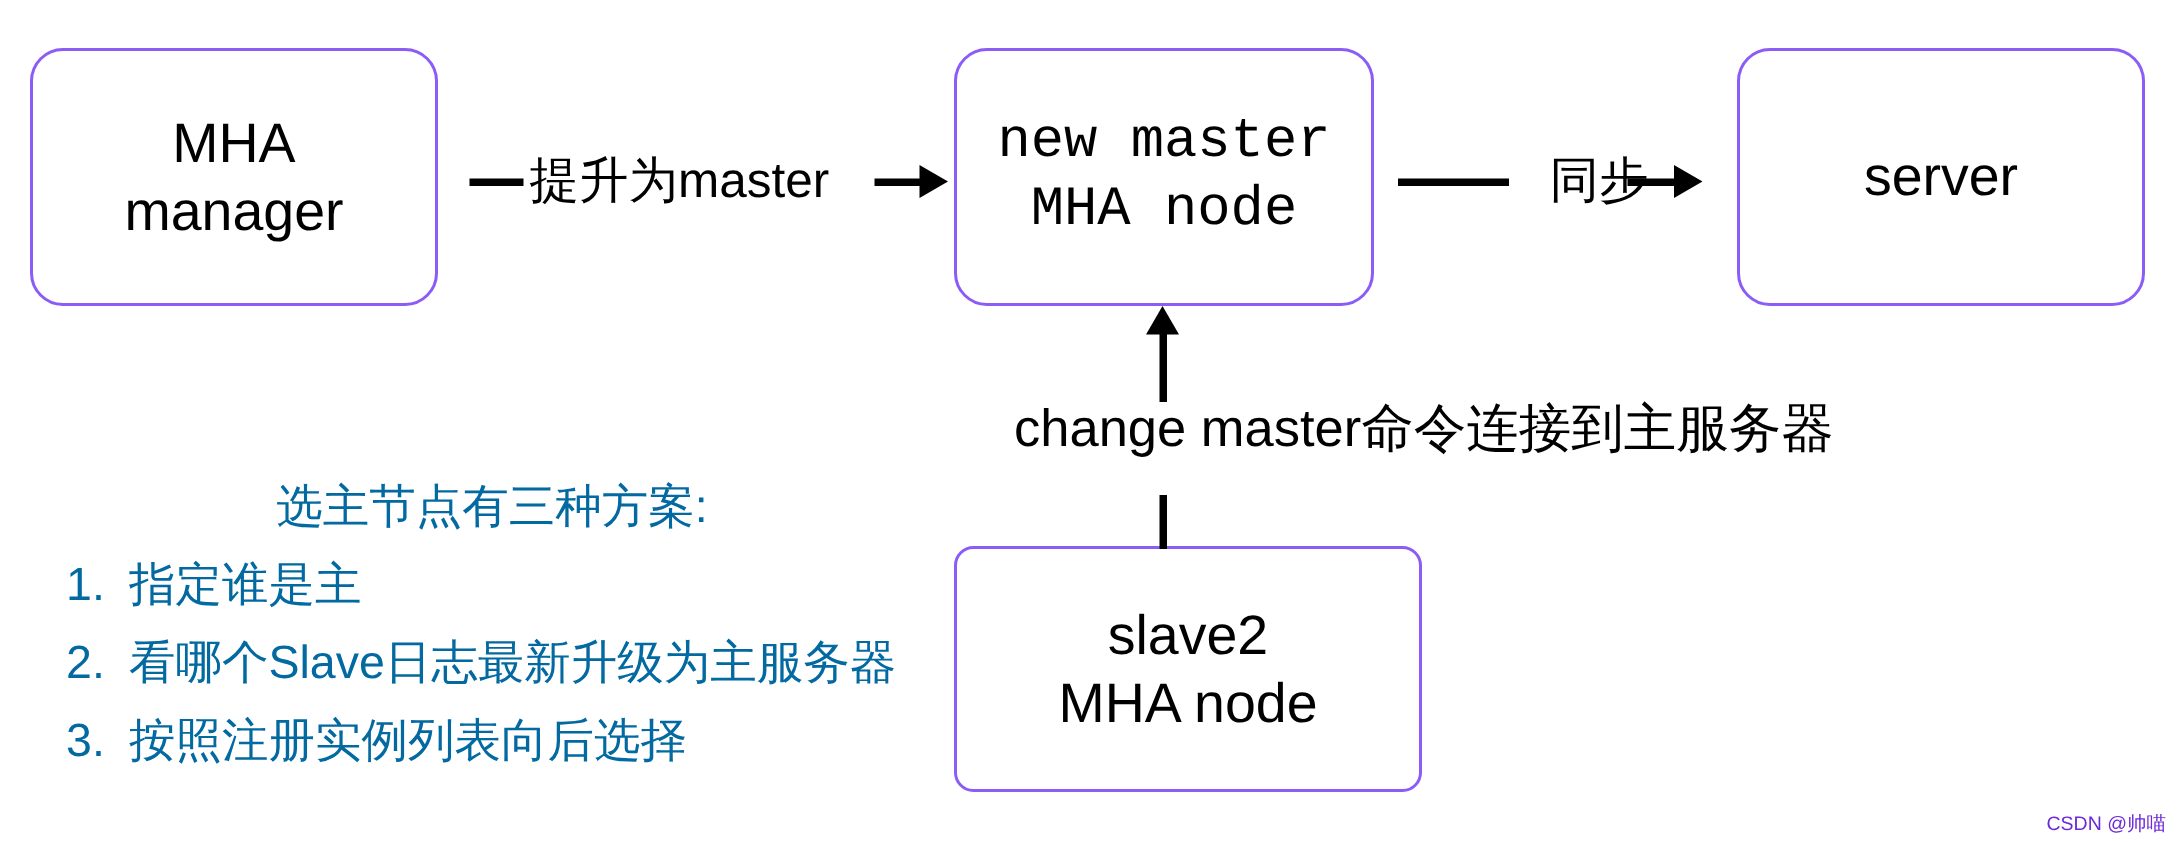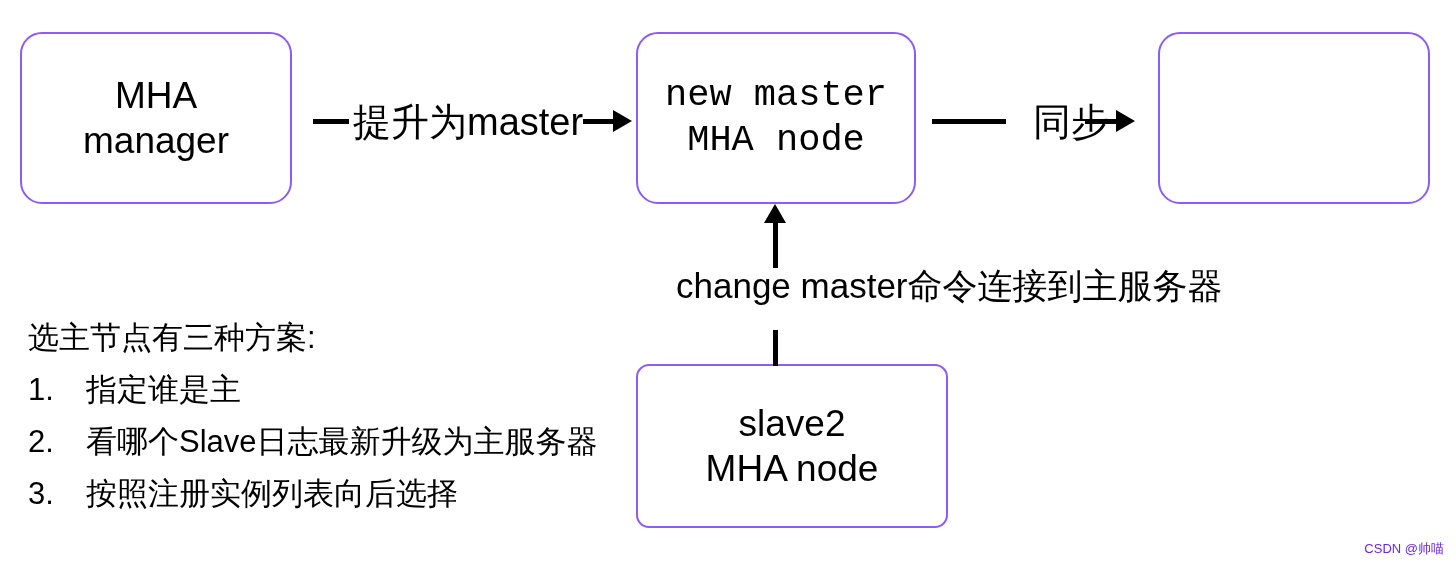--- a/index.html
+++ b/index.html
@@ -84,39 +84,40 @@
 
   
   #edge3-lower  { left: 773px; top: 330px; width: 5px; height: 36px; }
   #edge3-upper  { left: 773px; top: 222px; width: 5px; height: 46px; }
   #edge3-head   { left: 764px; top: 204px; }
 
   
   .edge-label {
     position: absolute;
     color: #000000;
-    font-size: 38px;
+    font-size: 33px;
     line-height: 1;
     white-space: nowrap;
   }
   #label-promote { left: 353px; top: 103px; }
   #label-sync    { left: 1000px; top: 103px; margin-left: 33px; }
   #label-change-master {
     left: 676px;
     top: 268px;
     font-size: 35px;
   }
 
   
   #note {
     position: absolute;
     left: 28px;
     top: 322px;
-    color: #000000;
+    color: #0369a1;
     width: 600px;
+    text-align: center;
   }
   #note-title {
     font-size: 31px;
     line-height: 1;
     white-space: nowrap;
     margin-bottom: 21px;
   }
   .note-item {
     display: flex;
     align-items: baseline;
@@ -151,20 +152,21 @@
     <span class="line">MHA</span>
     <span class="line">manager</span>
   </div>
 
   <div class="node" id="node-new-master">
     <span class="line">new master</span>
     <span class="line">MHA node</span>
   </div>
 
   <div class="node" id="node-binlog">
+    <span class="line">server</span>
   </div>
 
   <div class="node" id="node-slave2">
     <span class="line">slave2</span>
     <span class="line">MHA node</span>
   </div>
 
   <div class="hline" id="edge1-stub"></div>
   <div class="hline" id="edge1-tail"></div>
   <div class="arrow-right" id="edge1-head"></div>

